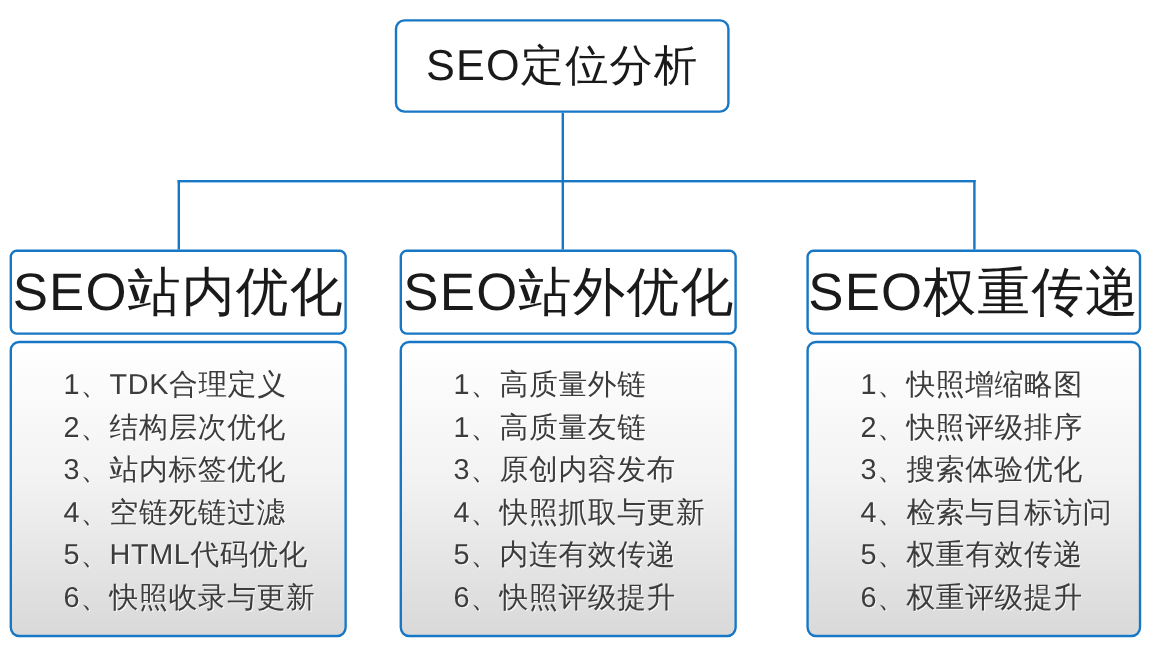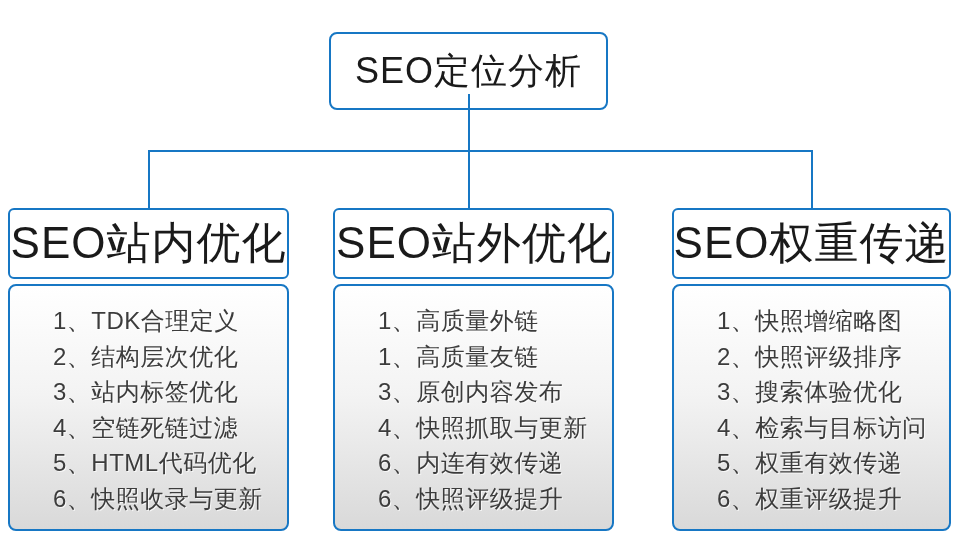--- a/index.html
+++ b/index.html
@@ -28,21 +28,20 @@
     justify-content: center;
     color: var(--heading_text, #1a1a1a);
     letter-spacing: 1px;
     white-space: nowrap;
   }
   .root-node {
     left: 329px; top: 16px;
     width: 279px; height: 78px;
     border-radius: 8px;
     font-size: 36px;
-    margin-top: 16px;
   }
   .branch-title {
     top: 208px; height: 71px;
     border-radius: 6px;
     font-size: 44px;
   }
 
   
   .panel {
     position: absolute;
@@ -110,21 +109,21 @@
   </div>
 
   <div class="node branch-title c2">
     <span>SEO站外优化</span>
   </div>
   <div class="panel c2">
     <div class="item">1、高质量外链</div>
     <div class="item">1、高质量友链</div>
     <div class="item">3、原创内容发布</div>
     <div class="item">4、快照抓取与更新</div>
-    <div class="item">6、内连有效传递</div>
+    <div class="item">5、内连有效传递</div>
     <div class="item">6、快照评级提升</div>
   </div>
 
   <div class="node branch-title c3">
     <span>SEO权重传递</span>
   </div>
   <div class="panel c3">
     <div class="item">1、快照增缩略图</div>
     <div class="item">2、快照评级排序</div>
     <div class="item">3、搜索体验优化</div>

